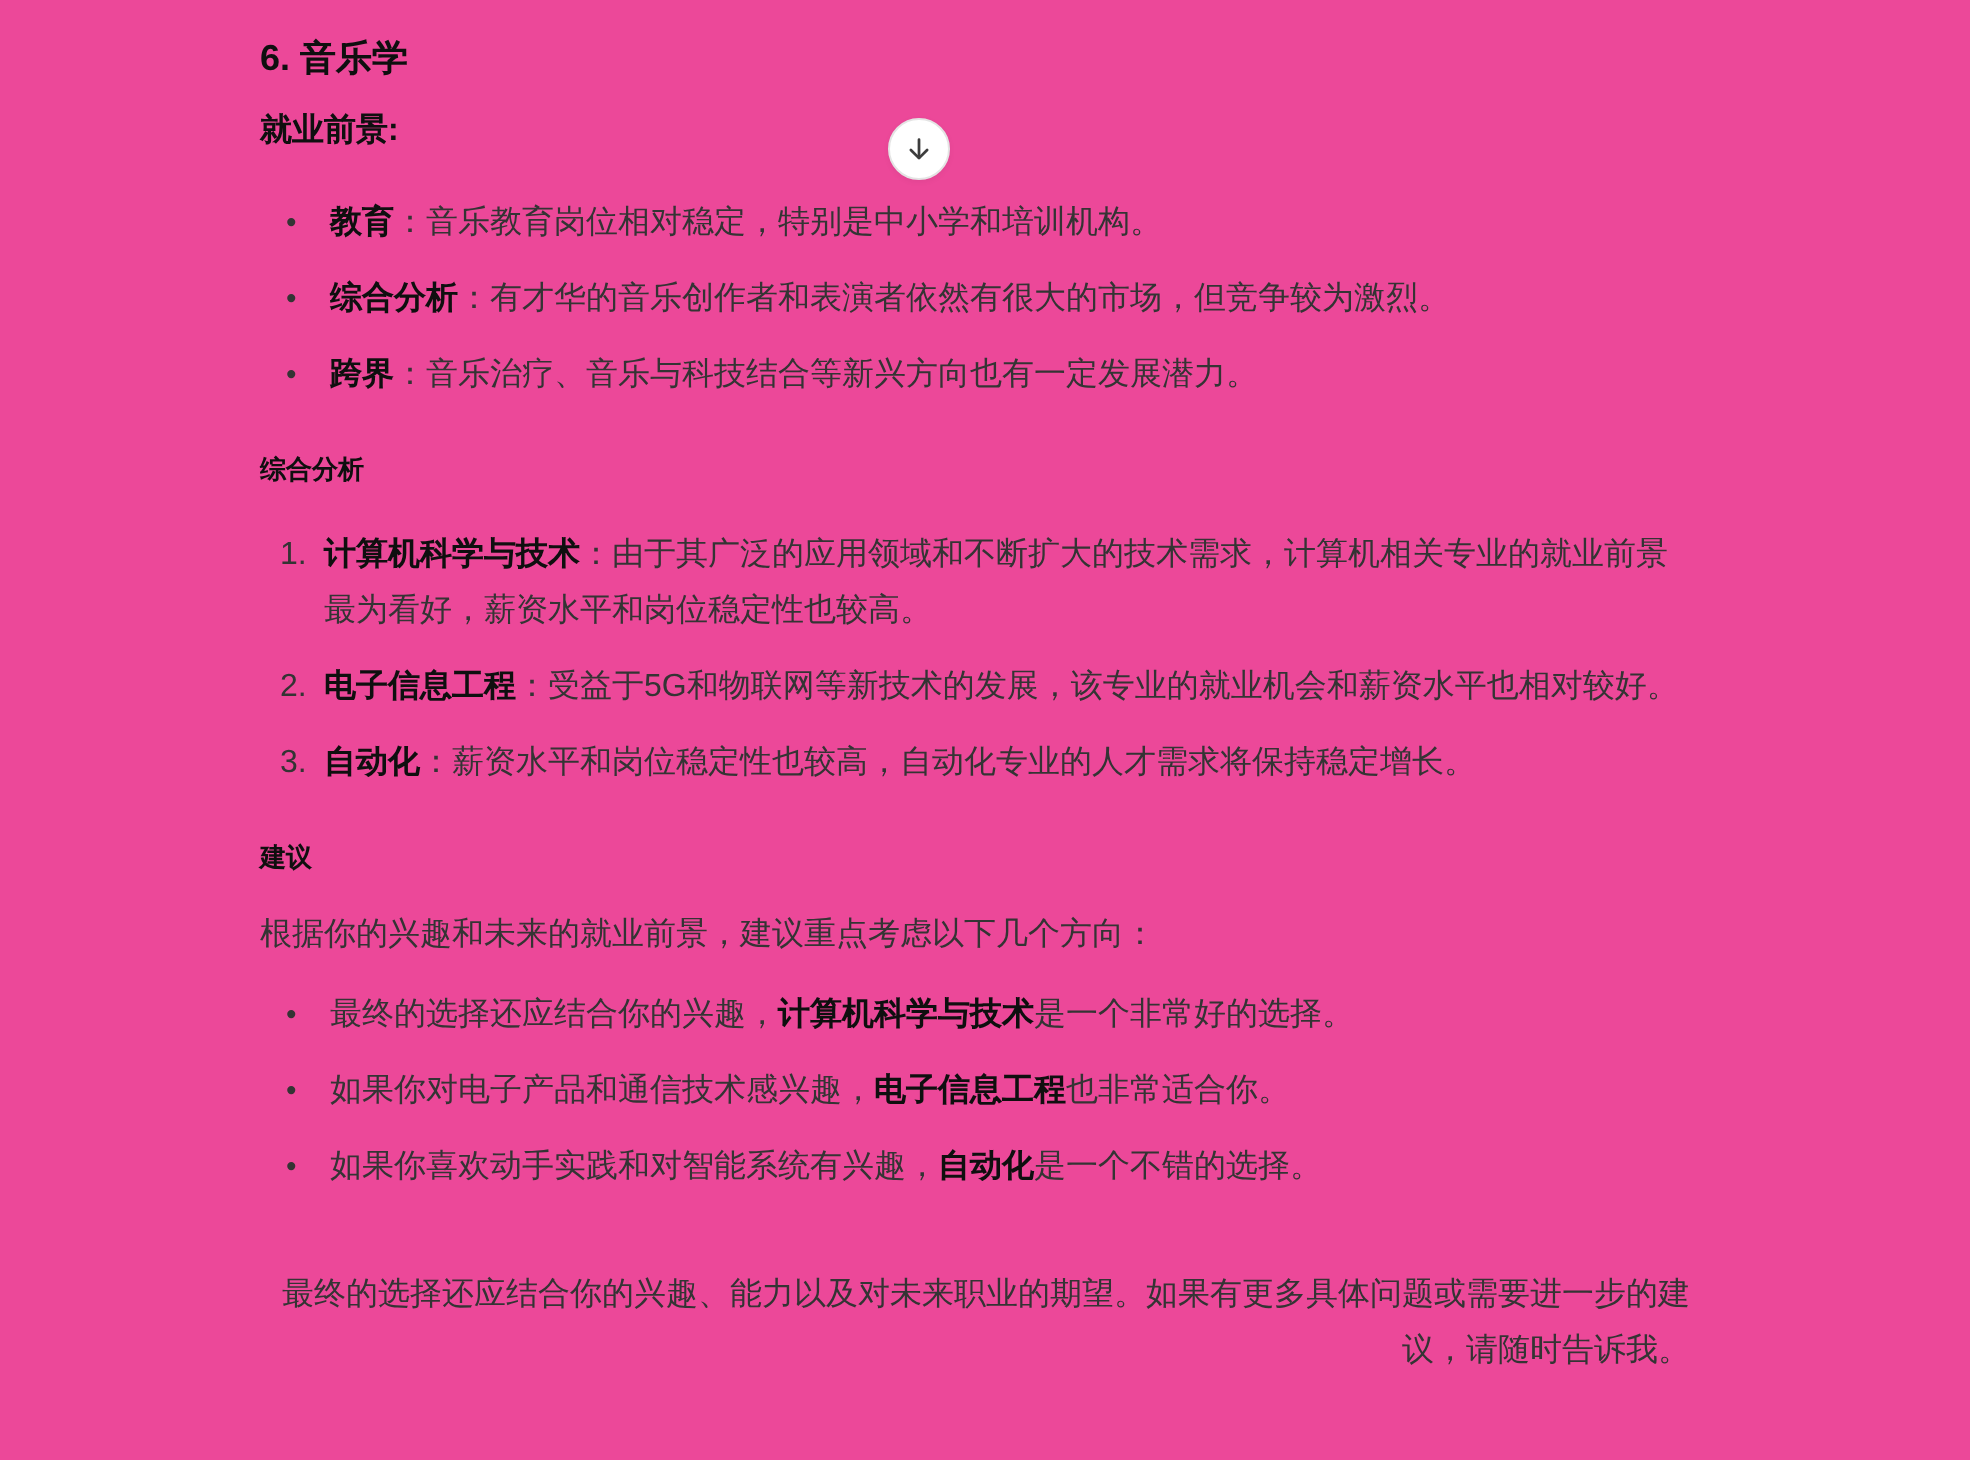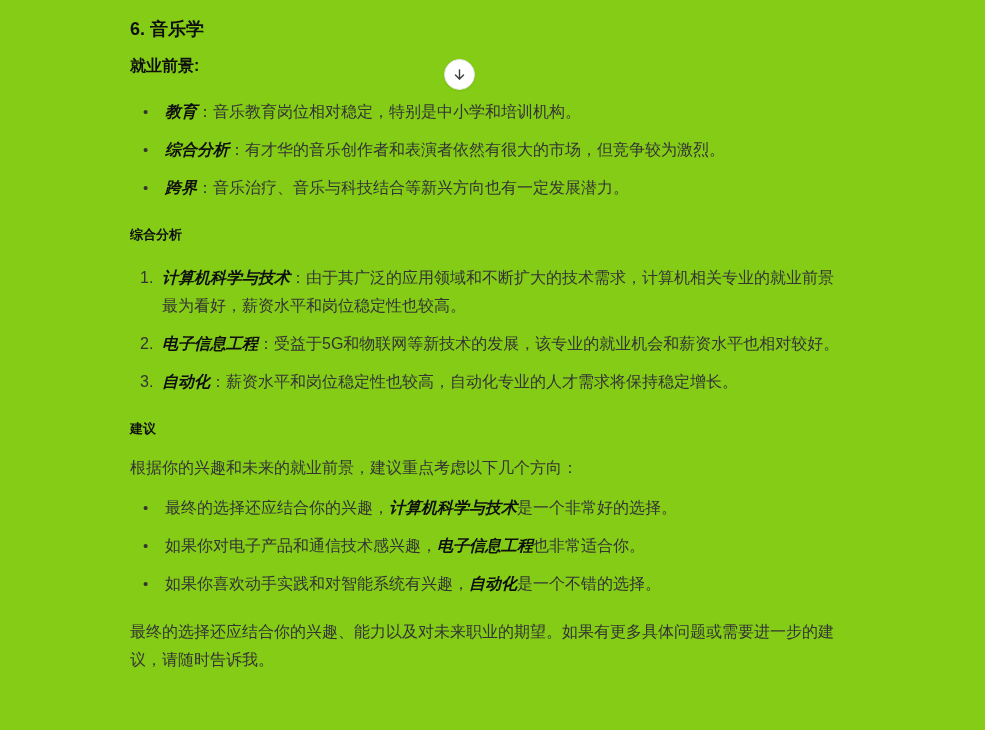--- a/index.html
+++ b/index.html
@@ -6,21 +6,21 @@
   html, body { margin: 0; padding: 0; }
   body {
     background: #ffffff;
     font-family: "Liberation Sans", "DejaVu Sans", sans-serif;
     color: #343434;
   }
   .page {
     position: relative;
     width: 985px;
     height: 730px;
-    background: #84cc16;
+    background: #ec4899;
     overflow: hidden;
   }
   .content {
     position: absolute;
     left: 130px;
     top: 0;
     width: 715px;
     font-size: 16px;
     line-height: 28px;
   }
@@ -36,38 +36,38 @@
     line-height: 26px;
     font-weight: 700;
     color: #0f0f0f;
     margin: 16px 0 10px 0;
   }
   p { margin: 0; }
   .bold-label {
     font-weight: 700;
     color: #0f0f0f;
   }
-  strong { font-weight: 700; color: #0f0f0f; font-style: italic; }
+  strong { font-weight: 700; color: #0f0f0f; }
   ul, ol { list-style: none; margin: 0; padding: 0; }
   li { display: flex; margin: 0 0 10px 0; }
   li:last-child { margin-bottom: 0; }
   .ul-marker {
     flex: 0 0 22px;
     margin-left: 13px;
     font-size: 15px;
   }
   .ol-marker {
     flex: 0 0 22px;
     margin-left: 10px;
   }
   .li-body { flex: 1 1 auto; min-width: 0; }
   .list-first { margin-top: 18px; }
   .ol-analysis { margin-top: 14px; }
   .ul-advice { margin-top: 12px; }
-  .closing { margin-top: 20px; }
+  .closing { margin-top: 36px; text-align: right; }
   .scroll-btn {
     position: absolute;
     left: 444px;
     top: 59px;
     width: 31px;
     height: 31px;
     border-radius: 50%;
     background: #ffffff;
     border: 1px solid #e4e4e4;
     box-shadow: 0 1px 3px rgba(0,0,0,0.05);

